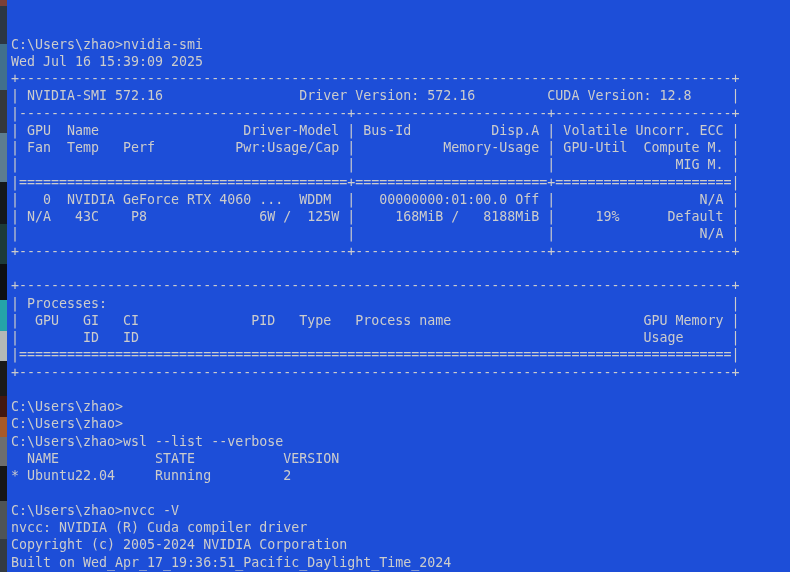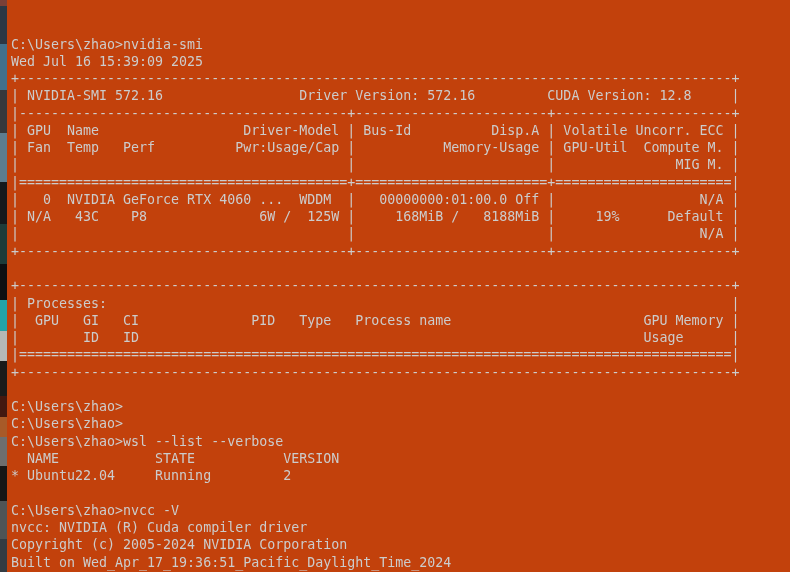--- a/index.html
+++ b/index.html
@@ -30,21 +30,21 @@
       #a85a28 417px,#a85a28 437px,
       #6e6e6e 437px,#6e6e6e 466px,
       #161616 466px,#161616 501px,
       #4f5456 501px,#4f5456 539px,
       #343b42 539px,#343b42 572px);
   }
   .terminal-screen {
     position: absolute;
     left: 7px; top: 0;
     width: 783px; height: 572px;
-    background: #c2410c;
+    background: #1d4ed8;
     padding: 1px 0 13px 4px;
     box-sizing: border-box;
     font-family: "DejaVu Sans Mono", "Liberation Mono", monospace;
     font-size: 13.3px;
     line-height: 17.28px;
     color: #cccccc;
     white-space: pre;
     cursor: text;
   }
   .line {

